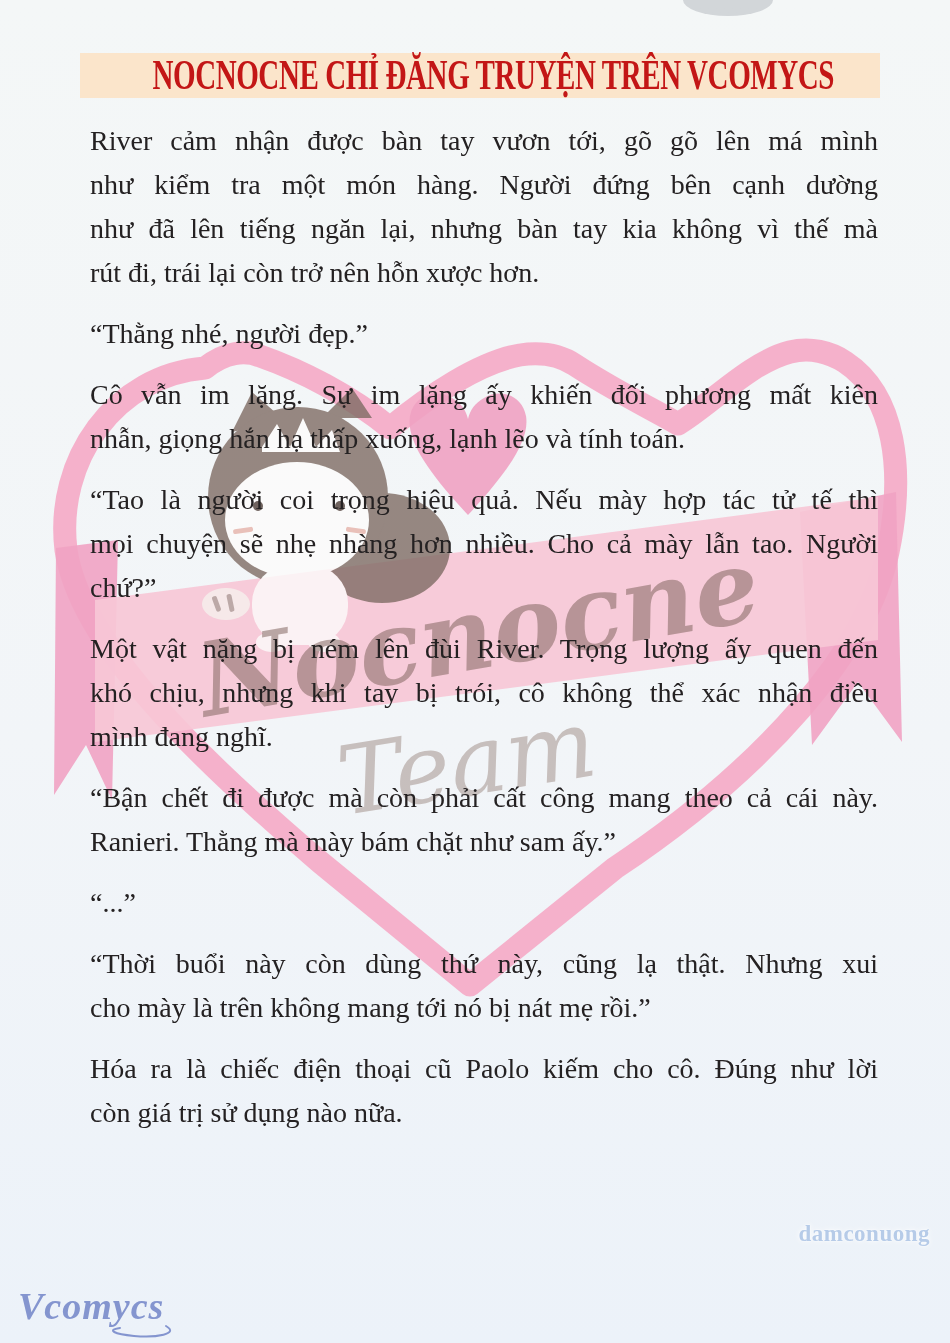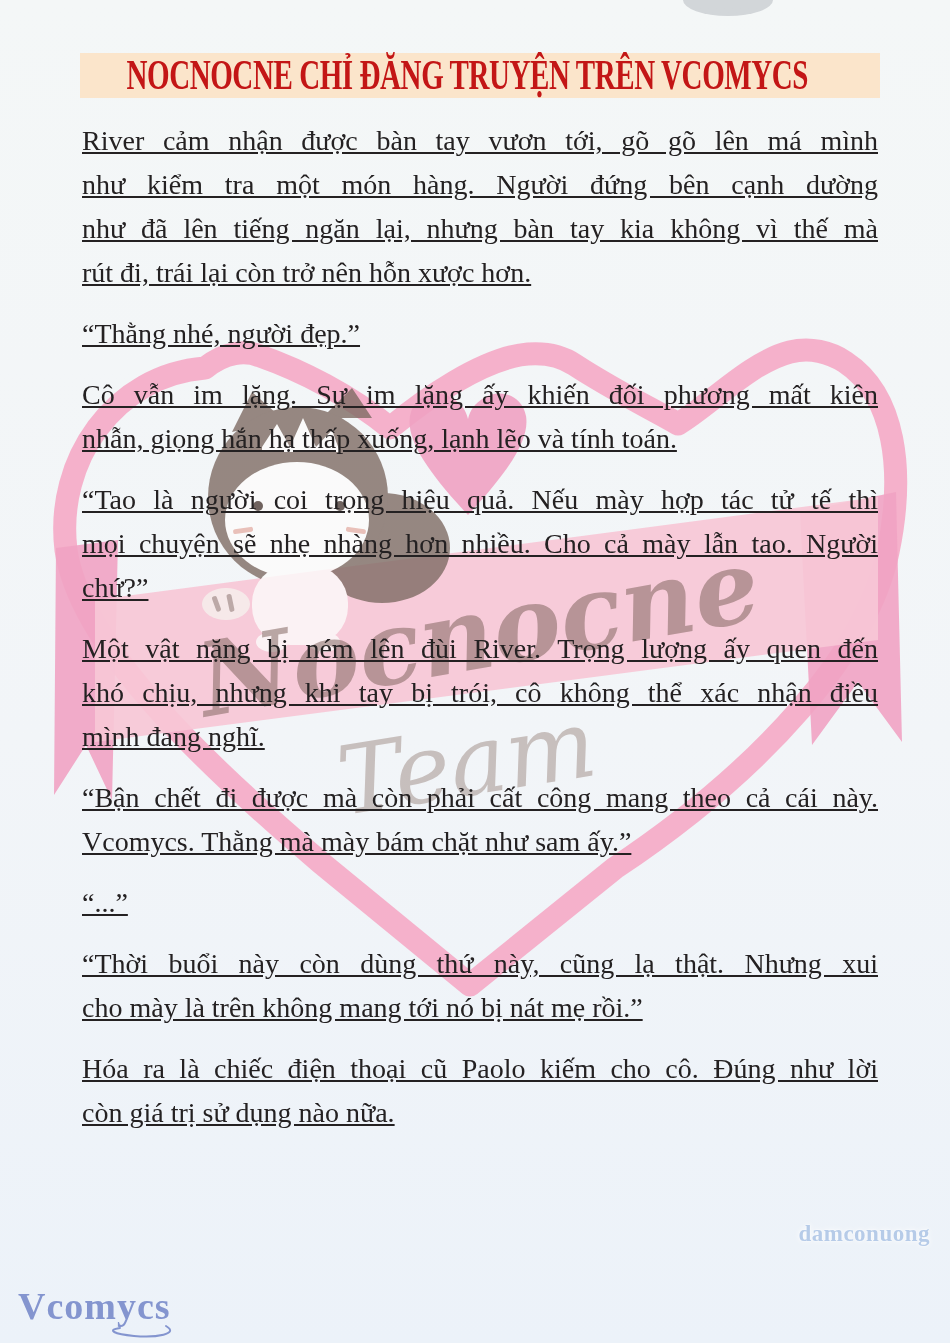--- a/index.html
+++ b/index.html
@@ -5,38 +5,38 @@
   html,body { margin:0; padding:0; }
   .page {
     position:relative; width:950px; height:1343px; overflow:hidden;
     background:linear-gradient(180deg,#f4f7f7 0%,#f2f5f8 55%,#ecf2f9 100%);
     font-family:"Liberation Serif","DejaVu Serif",serif;
   }
   .watermark { position:absolute; left:0; top:0; pointer-events:none; }
 
   .banner {
     position:absolute; left:80px; top:53px; width:800px; height:45px;
-    background:#fbe5cb; display:flex; align-items:center; justify-content:flex-start;
+    background:#fbe5cb; display:flex; align-items:center; justify-content:flex-end;
   }
   .banner span {
     font-weight:bold; font-size:33px; color:#c31616; white-space:nowrap;
     letter-spacing:-0.5px; transform:scale(0.88,1.25); display:inline-block;
   }
 
   .content {
     position:absolute; left:75px; top:119px; width:803px;
     color:#242122; font-size:28px;
   }
-  .para { margin:0 0 17px 7px;text-decoration:underline; }
+  .para { margin:0 0 17px 15px; }
   .line { line-height:44px; text-align:justify; text-align-last:justify; }
   .line.last { text-align-last:left; }
 
   .footer-logo {
     position:absolute; left:18px; top:1284px; width:190px; height:56px;
-    color:#8495cf; font-weight:bold;
+    color:#8495cf; font-style:italic; font-weight:bold;
     font-size:38px; letter-spacing:1px; line-height:44px;
     font-family:"Liberation Serif",serif;
   }
   .footer-logo .logo-text::first-letter { font-size:52px; }
   .logo-swash { position:absolute; left:78px; top:40px; }
 
   .credit {
     position:absolute; right:20px; top:1221px;
     font-family:Liberation Serif, serif; font-weight:bold;
     font-size:23px; color:#b6cbe8; letter-spacing:0.5px;
@@ -123,21 +123,21 @@
         <div class="line">mọi chuyện sẽ nhẹ nhàng hơn nhiều. Cho cả mày lẫn tao. Người</div>
         <div class="line last">chứ?”</div>
       </div>
       <div class="para">
         <div class="line">Một vật nặng bị ném lên đùi River. Trọng lượng ấy quen đến</div>
         <div class="line">khó chịu, nhưng khi tay bị trói, cô không thể xác nhận điều</div>
         <div class="line last">mình đang nghĩ.</div>
       </div>
       <div class="para">
         <div class="line">“Bận chết đi được mà còn phải cất công mang theo cả cái này.</div>
-        <div class="line last">Vcomycs. Thằng mà mày bám chặt như sam ấy.”</div>
+        <div class="line last">Ranieri. Thằng mà mày bám chặt như sam ấy.”</div>
       </div>
       <div class="para">
         <div class="line last">“...”</div>
       </div>
       <div class="para">
         <div class="line">“Thời buổi này còn dùng thứ này, cũng lạ thật. Nhưng xui</div>
         <div class="line last">cho mày là trên không mang tới nó bị nát mẹ rồi.”</div>
       </div>
       <div class="para">
         <div class="line">Hóa ra là chiếc điện thoại cũ Paolo kiếm cho cô. Đúng như lời</div>

